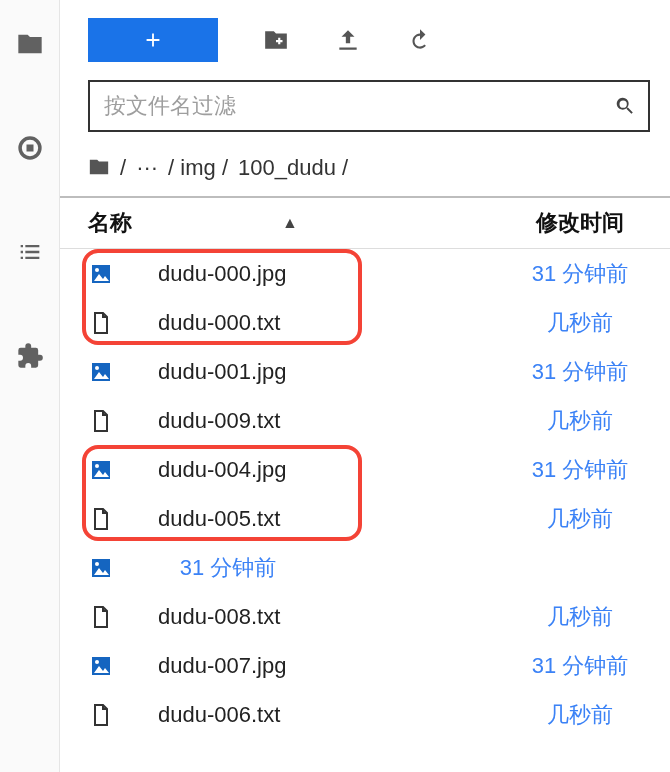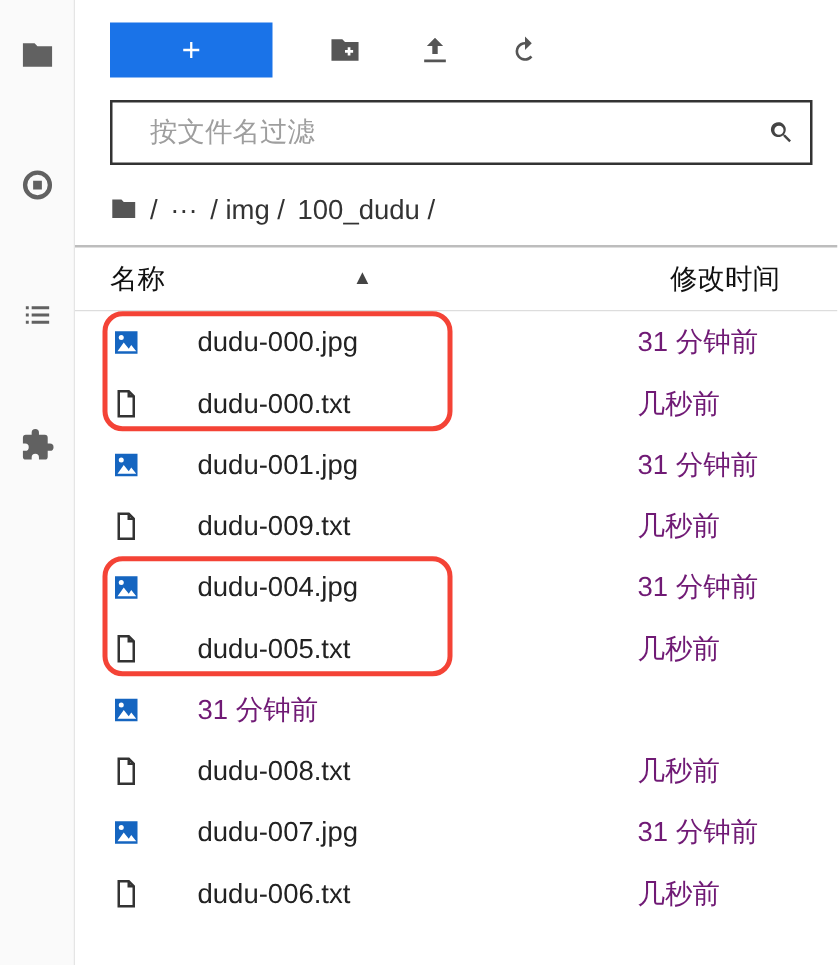--- a/index.html
+++ b/index.html
@@ -15,40 +15,40 @@
   .main { flex: 1; display: flex; flex-direction: column; }
 
   .toolbar { display: flex; align-items: center; gap: 44px; padding: 18px 20px 18px 28px; }
   .add-btn { width: 130px; height: 44px; background: #1a73e8; display: flex; align-items: center; justify-content: center; cursor: pointer; }
   .add-btn svg { width: 22px; height: 22px; fill: #fff; }
   .tool-icon { width: 28px; height: 28px; display: flex; align-items: center; justify-content: center; color: #555; cursor: pointer; }
   .tool-icon svg { width: 26px; height: 26px; fill: #555; }
 
   .search-wrap { padding: 0 20px 8px 28px; }
   .search-box { display: flex; align-items: center; border: 2px solid #333; height: 52px; padding: 0 12px; }
-  .search-input { flex: 1; border: none; outline: none; font-size: 22px; color: #444; background: transparent; margin-left: 16px; }
+  .search-input { flex: 1; border: none; outline: none; font-size: 22px; color: #444; background: transparent; }
   .search-input::placeholder { color: #9e9e9e; }
   .search-icon { width: 22px; height: 22px; fill: #444; }
 
   .breadcrumb { display: flex; align-items: center; gap: 10px; padding: 14px 20px 14px 28px; font-size: 22px; color: #333; }
   .breadcrumb .folder-ico svg { width: 22px; height: 22px; fill: #555; position: relative; top: 2px; }
   .breadcrumb .crumb { color: #333; }
 
   .list-wrap { border-top: 2px solid #bdbdbd; }
-  .headers { display: flex; align-items: center; padding: 10px 20px 10px 28px; font-size: 22px; font-weight: 400; border-bottom: 1px solid #ddd; }
+  .headers { display: flex; align-items: center; padding: 10px 20px 10px 28px; font-size: 22px; font-weight: 700; border-bottom: 1px solid #ddd; }
   .hcol-name { flex: 1; display: flex; align-items: center; gap: 150px; }
   .sort-arrow { font-size: 16px; color: #444; }
   .hcol-mod { width: 140px; text-align: center; }
 
   .file-rows { position: relative; }
   .row { display: flex; align-items: center; padding: 10px 20px 10px 28px; font-size: 22px; height: 49px; gap: 30px; }
   .row .file-ico { width: 26px; height: 26px; margin-right: 14px; display: flex; align-items: center; justify-content: center; }
   .row .file-ico svg { width: 24px; height: 24px; }
   .row .fname { flex: 1; color: #222; }
-  .row .fmod { width: 140px; text-align: left; color: #701a75; }
+  .row .fmod { width: 140px; text-align: center; color: #3b82f6; }
 
   .highlight-box { position: absolute; border: 4px solid #f44336; border-radius: 16px; pointer-events: none; }
 </style>
 </head>
 <body>
 
 <div class="root">
   <div class="sidebar">
     <div class="sb-item">
       <svg viewBox="0 0 24 24">

